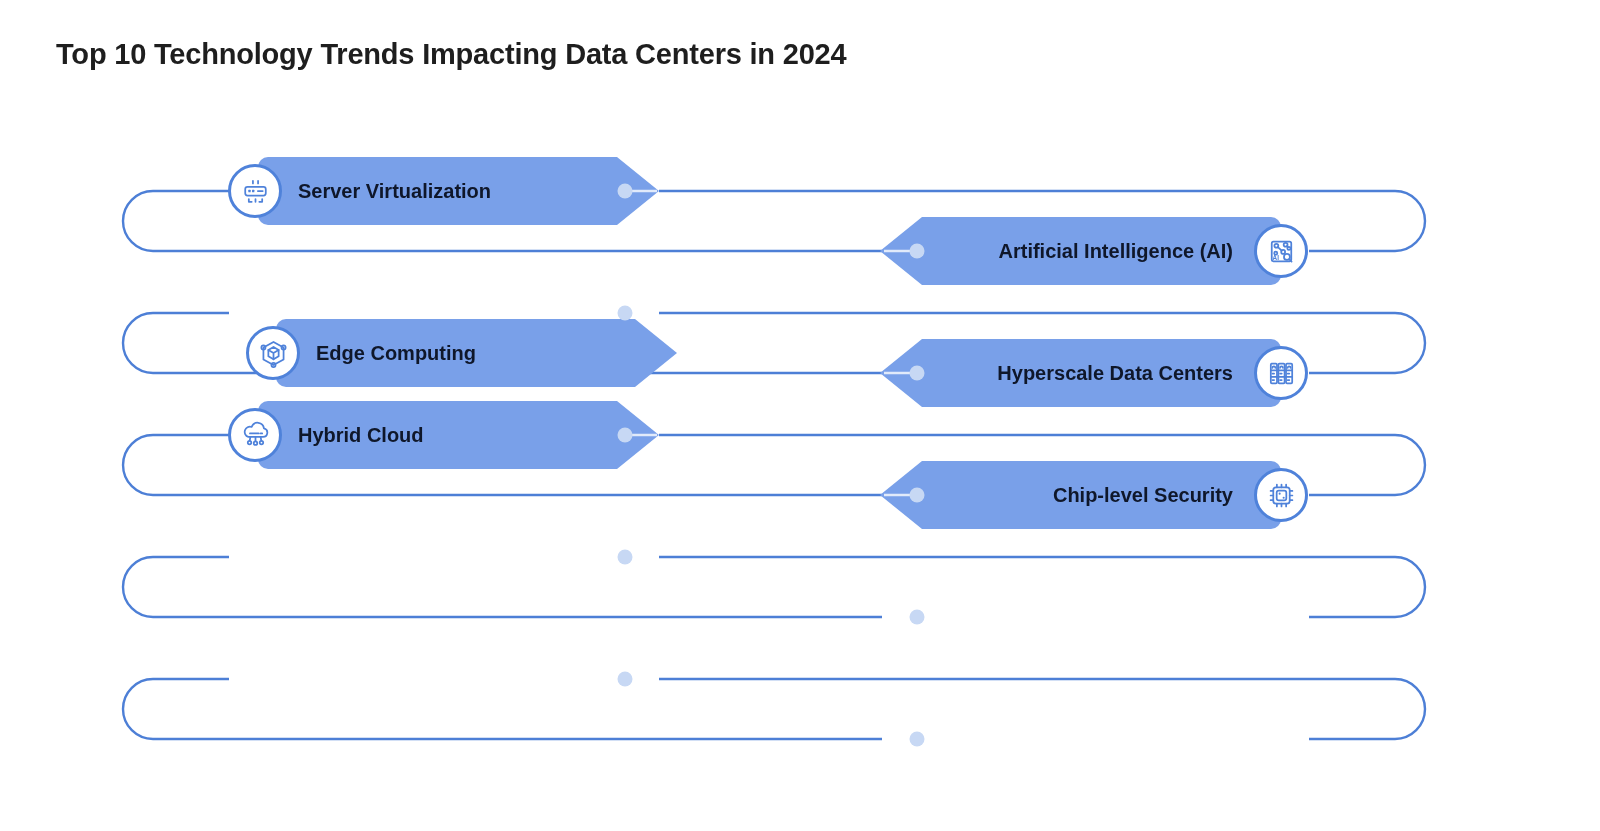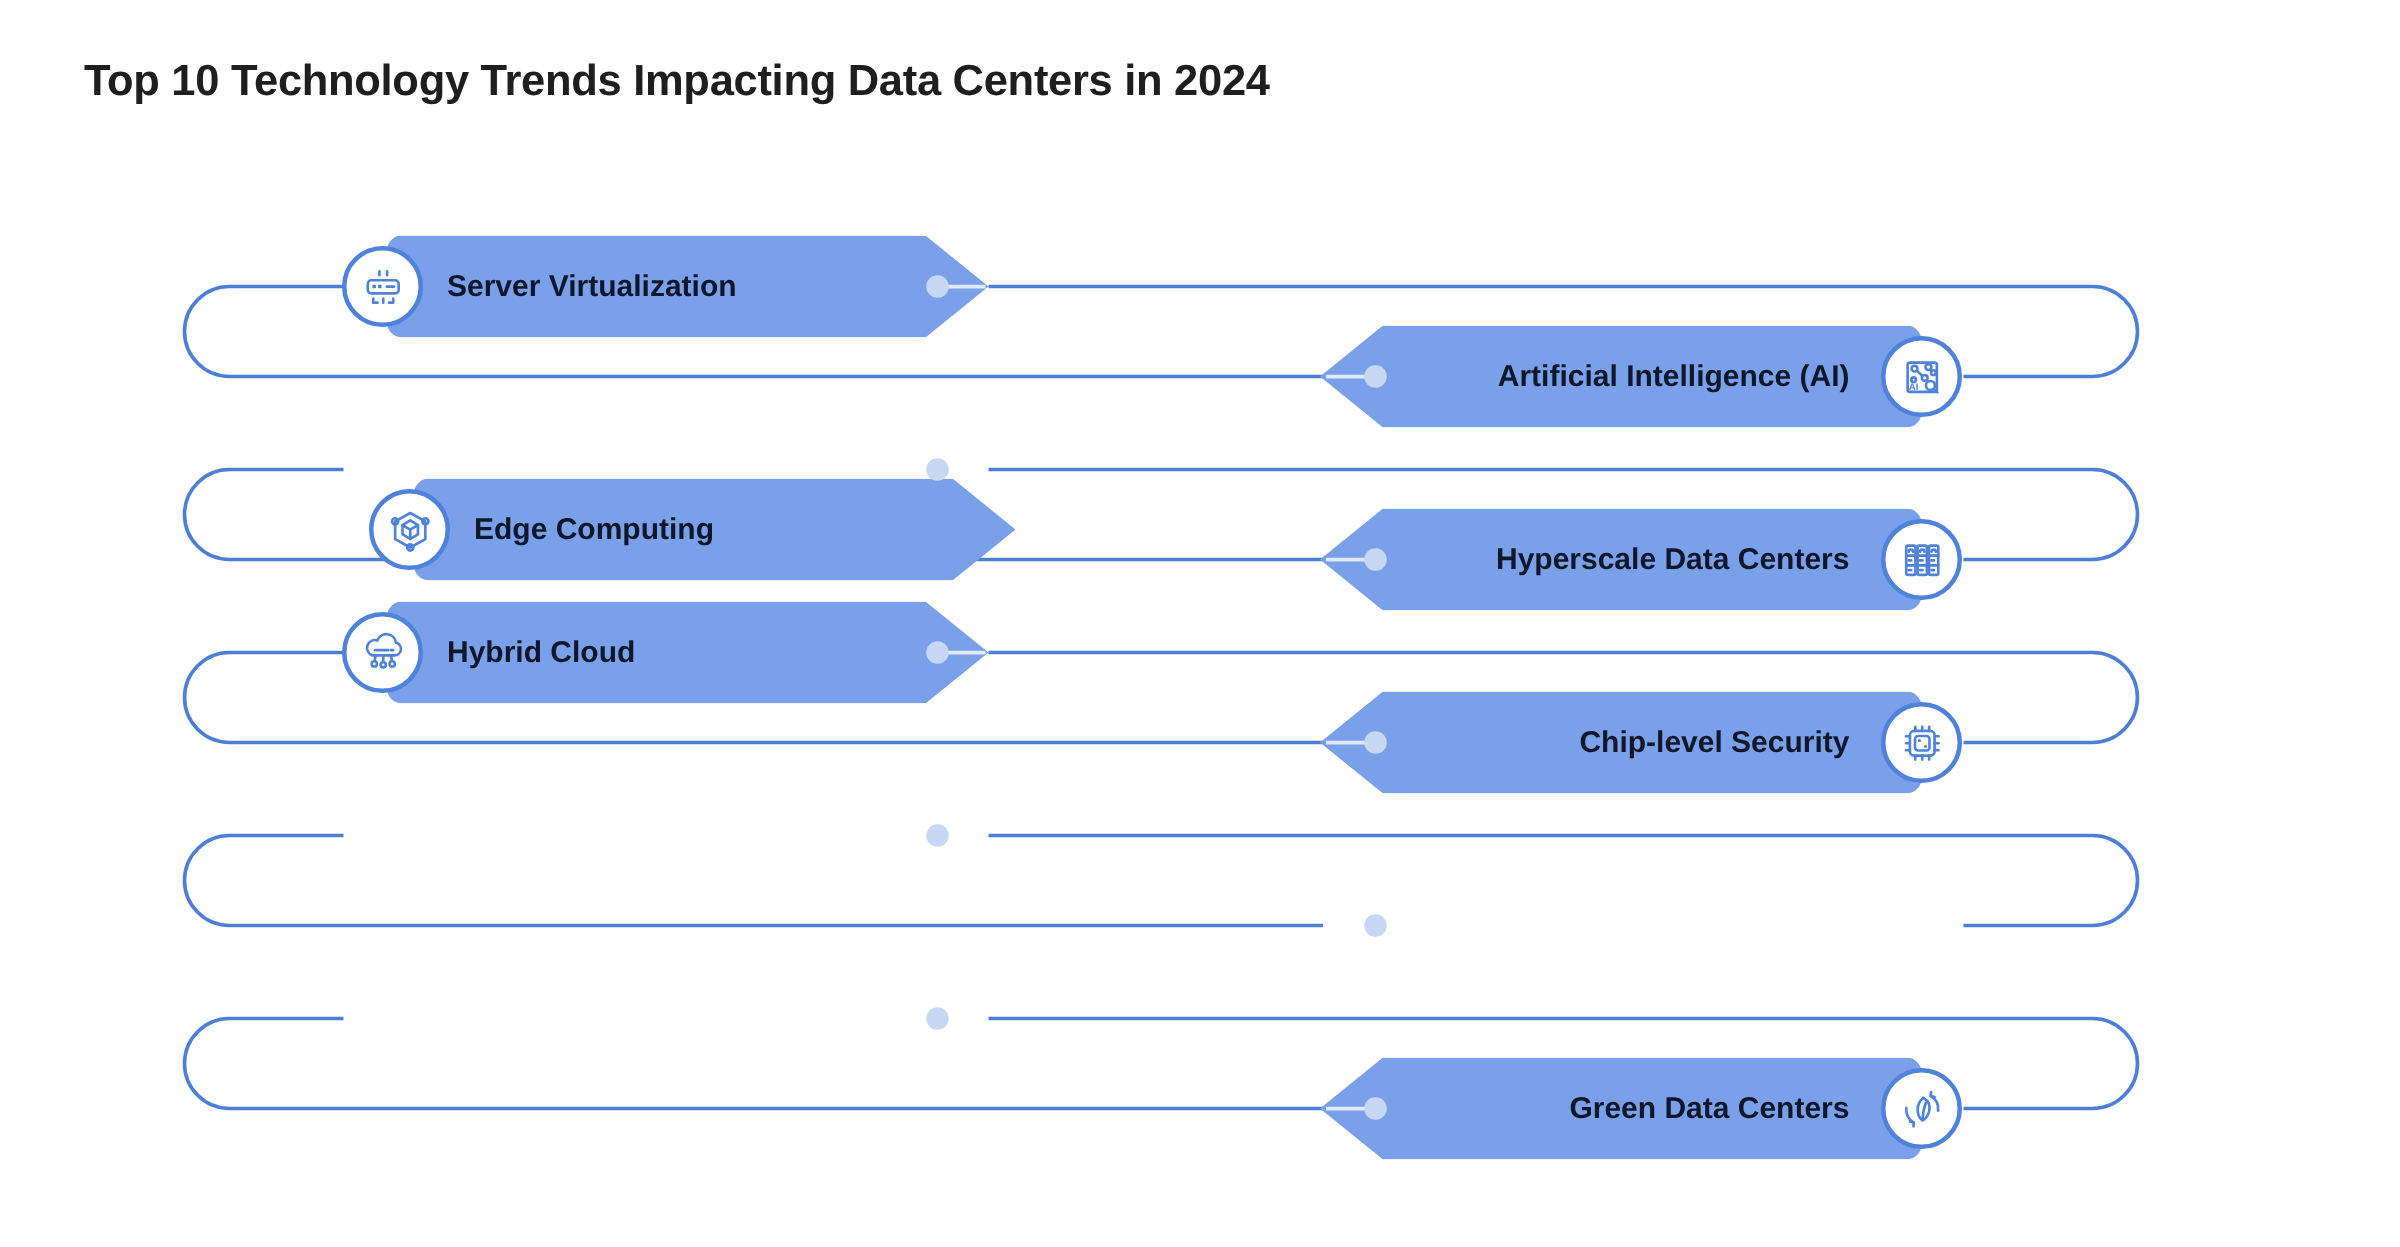--- a/index.html
+++ b/index.html
@@ -158,35 +158,20 @@
         <circle cx="12.2" cy="24.9" r="1.7"></circle>
         <circle cx="18" cy="25.5" r="1.7"></circle>
         <circle cx="23.8" cy="24.9" r="1.7"></circle>
       </svg>
     </div>
   </div>
 
 
 
 
-  <div class="row right" style="left:880px; top:705px;">
-    <div class="banner">
-      <span class="label">Green Data Centers</span>
-    </div>
-    <div class="icon-circle">
-      <svg class="ic" viewBox="0 0 36 36">
-        <path d="M18.7 10.6 Q23.9 13.5 22.5 19.3 Q21.4 23.6 18.1 25.3 Q15 22.8 15 18.2 Q15.1 13.5 18.7 10.6 Z"></path>
-        <path d="M18.2 24.3 Q18.6 18.2 20.3 13.9"></path>
-        <path d="M23.5 9.3 A10.3 10.3 0 0 1 28.3 18.9"></path>
-        <path d="M23.7 6.9 L23.5 9.4 L26 10.1"></path>
-        <path d="M12.5 26.7 A10.3 10.3 0 0 1 7.7 17.1"></path>
-        <path d="M12.3 29.1 L12.5 26.6 L10 25.9"></path>
-      </svg>
-    </div>
-  </div>
 
   <svg class="layer" width="1600" height="831">
     <path class="tip-seg" d="M625 191 H657"></path>
       <circle class="tip-dot" cx="625" cy="191" r="7.5"></circle>
     <path class="tip-seg" d="M884 251 H917"></path>
       <circle class="tip-dot" cx="917" cy="251" r="7.5"></circle>
     <path class="tip-seg" d="M625 313 H657"></path>
       <circle class="tip-dot" cx="625" cy="313" r="7.5"></circle>
     <path class="tip-seg" d="M884 373 H917"></path>
       <circle class="tip-dot" cx="917" cy="373" r="7.5"></circle>

